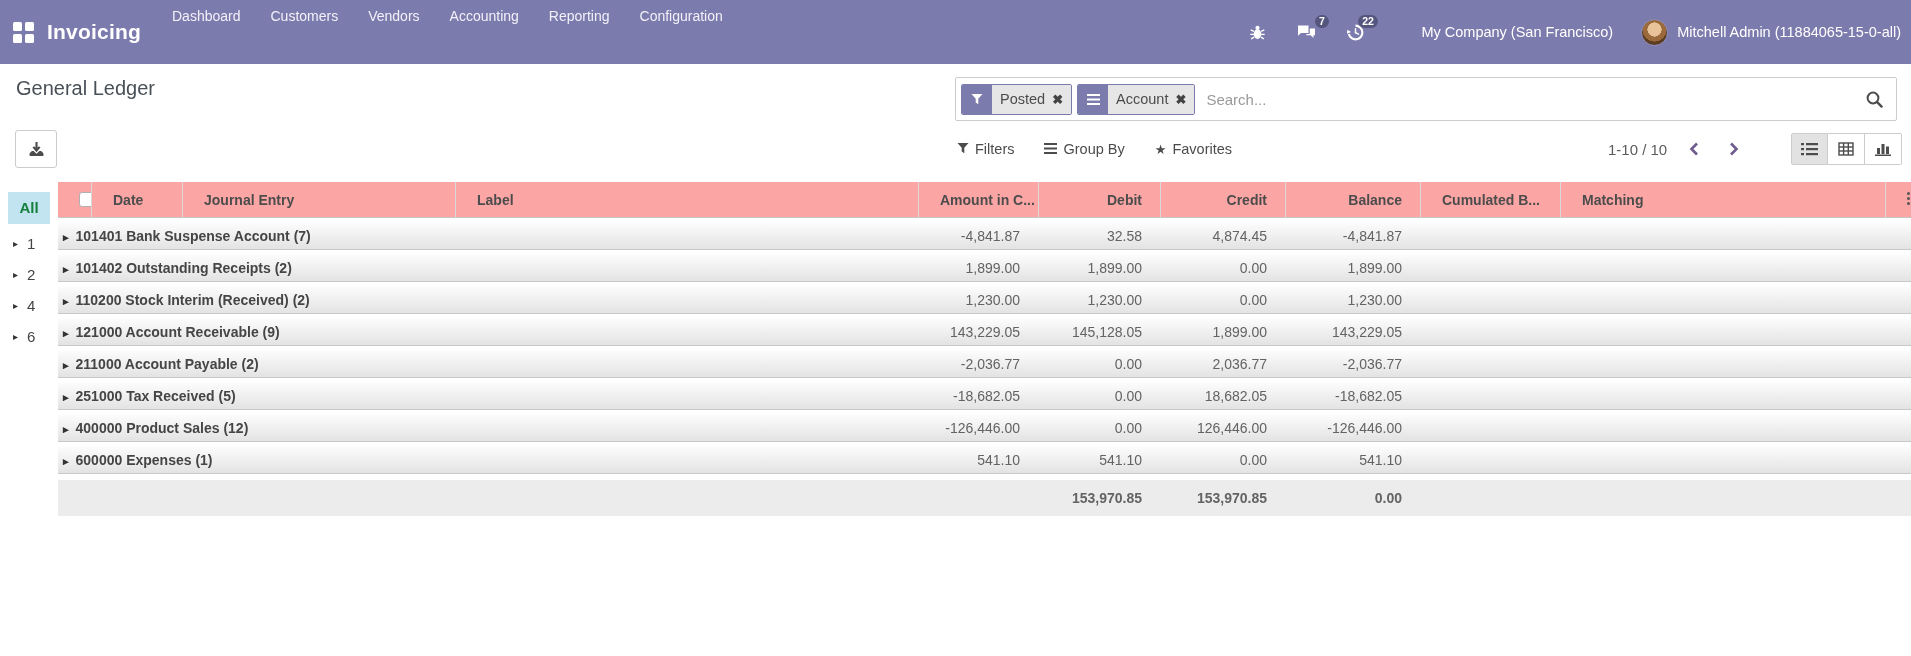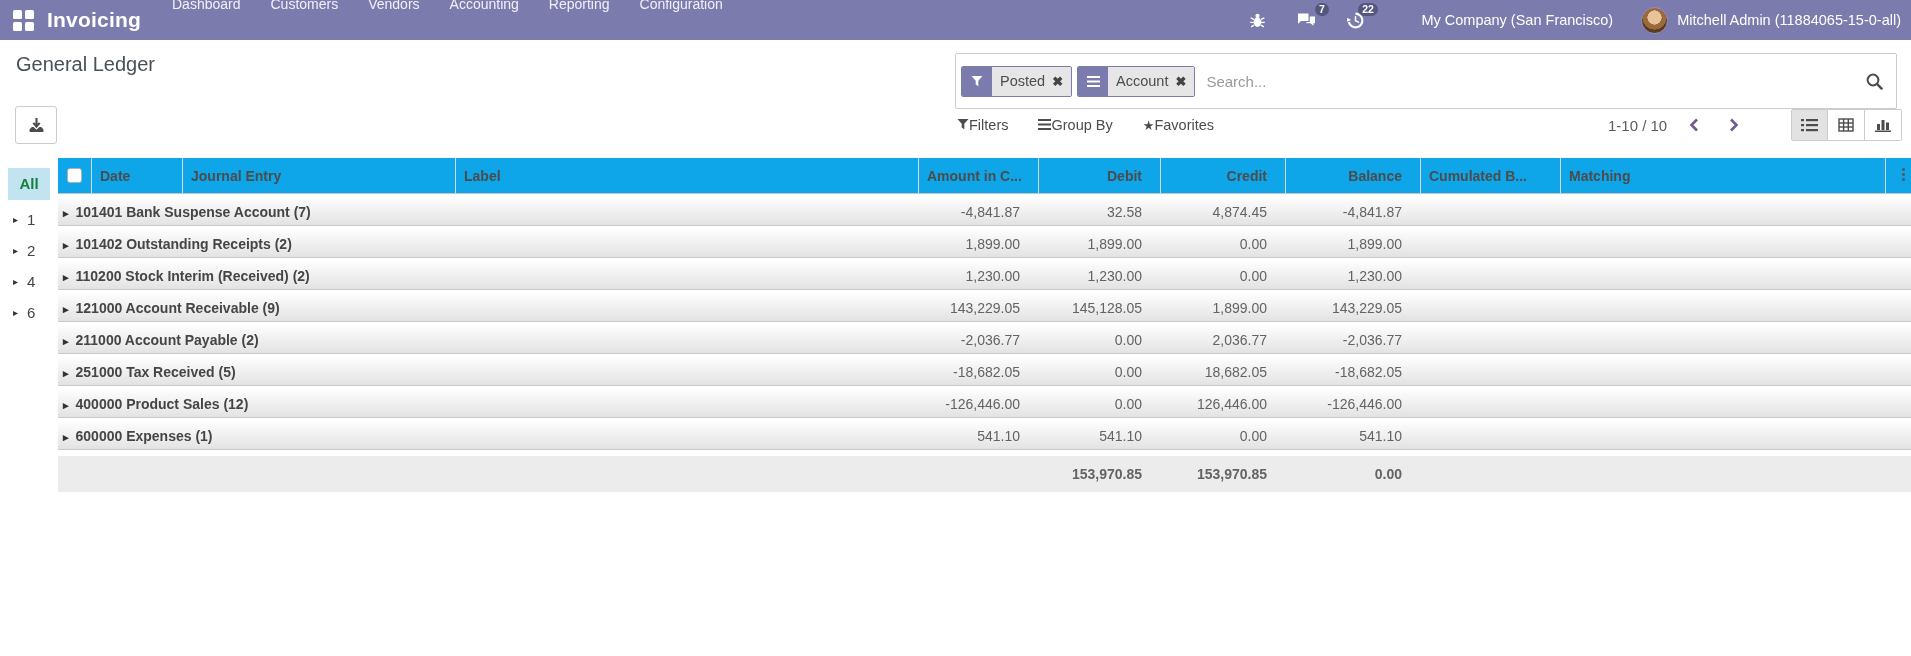--- a/index.html
+++ b/index.html
@@ -1,71 +1,71 @@
 <!DOCTYPE html>
 <html><head>
 <meta charset="utf-8">
 <style>
   * { box-sizing: border-box; margin: 0; padding: 0; }
   html, body { width: 1911px; height: 656px; overflow: hidden; }
   body { font-family: "Liberation Sans", sans-serif; background: #fff; color: #4c4c4c; }
 
   
-  .navbar { height: 40px; background: #7c7bad; display: flex; align-items: center; padding-left: 13px; color: #fff; }
+  .navbar { height: 64px; background: #7c7bad; display: flex; align-items: center; padding-left: 13px; color: #fff; }
   .apps-icon { width: 21px; height: 21px; display: grid; grid-template-columns: 9px 9px; grid-template-rows: 9px 9px; gap: 3px; cursor: pointer; }
   .apps-icon span { background: #fff; border-radius: 1.5px; }
   .brand { font-size: 21px; font-weight: bold; margin-left: 13px; letter-spacing: .2px; }
   .nav-menu { display: flex; margin-left: 16px; height: 48px; align-items: flex-start; }
   .nav-menu .menu-item { display: flex; align-items: center; padding: 0 15px; font-size: 14px; color: #f2f1f9; cursor: pointer; }
   .nav-right { margin-left: auto; display: flex; align-items: center; padding-right: 10px; }
   .tray-icon { position: relative; margin-left: 30px; cursor: pointer; display: flex; align-items: center; }
   .tray-icon svg { display: block; }
   .badge { position: absolute; top: -8px; right: -13px; background: #55567e; color: #fff; font-size: 10.5px; line-height: 13px; padding: 0 4.5px; border-radius: 8px; font-weight: bold; }
   .company { margin-left: 56px; font-size: 14.5px; cursor: pointer; }
   .user { display: flex; align-items: center; margin-left: 28px; cursor: pointer; }
   .avatar { width: 27px; height: 27px; border-radius: 50%; background: radial-gradient(circle at 50% 38%, #e8c39a 0 35%, #9a6a3c 36% 60%, #5d3d22 61%); border: 1px solid #8f8ebc; }
   .user-name { margin-left: 9px; font-size: 14.5px; }
 
   
   .control-panel { position: relative; height: 118px; background: #fff; }
   .breadcrumb { position: absolute; left: 16px; top: 13px; font-size: 20px; color: #495057; }
-  .search-box { position: absolute; left: 955px; right: 14px; top: 13px; height: 56px; border: 1px solid #ccc; border-radius: 2px; display: flex; align-items: center; padding: 4px 8px 4px 5px; background: #fff; }
+  .search-box { position: absolute; left: 955px; right: 14px; top: 13px; height: 44px; border: 1px solid #ccc; border-radius: 2px; display: flex; align-items: center; padding: 4px 8px 4px 5px; background: #fff; }
   .facet { display: flex; align-items: stretch; border: 1px solid #7c7bad; border-radius: 2px; margin-right: 5px; height: 31px; overflow: hidden; }
   .facet-icon { width: 30px; background: #7c7bad; display: flex; align-items: center; justify-content: center; }
   .facet-body { background: #e6e6e6; display: flex; align-items: center; padding: 0 8px; font-size: 14.5px; color: #4c4c4c; }
   .facet-remove { margin-left: 7px; font-size: 13px; font-weight: bold; color: #444; cursor: pointer; }
   .search-input { flex: 1; border: none; outline: none; font-size: 15px; color: #555; padding: 0 6px; font-family: "Liberation Sans", sans-serif; }
   .search-input::placeholder { color: #9a9a9a; }
   .search-glass { cursor: pointer; display: flex; align-items: center; padding: 0 4px; }
 
   .btn-download { position: absolute; left: 15px; top: 66px; width: 42px; height: 38px; border: 1px solid #ccc; border-radius: 3px; background: #fff; display: flex; align-items: center; justify-content: center; cursor: pointer; }
 
   .cp-buttons { position: absolute; left: 957px; top: 66px; height: 38px; display: flex; align-items: center; gap: 30px; }
-  .cp-btn { display: flex; align-items: center; font-size: 14.5px; color: #4c4c4c; cursor: pointer; }
+  .cp-btn { display: flex; align-items: center; gap: 6px; font-size: 14.5px; color: #4c4c4c; cursor: pointer; }
   .cp-btn .glyph { font-size: 13px; color: #4c4c4c; }
 
   .pager { position: absolute; left: 1608px; top: 66px; height: 38px; display: flex; align-items: center; gap: 14px; }
   .pager-text { font-size: 15px; color: #5c5c5c; }
   .pager-arrow { cursor: pointer; display: flex; align-items: center; padding: 0 8px; }
 
   .switcher { position: absolute; right: 9px; top: 66px; height: 38px; display: flex; align-items: center; }
   .switch-btn { width: 37px; height: 32px; border: 1px solid #ccc; border-left-width: 0; background: #fff; display: flex; align-items: center; justify-content: center; cursor: pointer; }
   .switch-btn:first-child { border-left-width: 1px; border-radius: 2px 0 0 2px; }
   .switch-btn:last-child { border-radius: 0 2px 2px 0; }
   .switch-btn.active { background: #e2e2e2; }
 
   
   .content { display: flex; align-items: flex-start; }
   .side-panel { width: 58px; flex: 0 0 58px; }
   .side-all { margin: 10px 8px 4px 8px; height: 32px; background: #c2e3f0; text-align: center; line-height: 32px; font-weight: bold; font-size: 15px; color: #15803d; cursor: pointer; }
   .side-item { display: flex; align-items: center; padding: 7px 0 7px 13px; font-size: 15px; color: #444; cursor: pointer; }
   .side-item .caret { font-size: 10px; color: #333; margin-right: 9px; }
 
   table.ledger { width: 1853px; table-layout: fixed; border-collapse: separate; border-spacing: 0; }
-  thead th { height: 36px; background: #0ea5e9; border-bottom: 1px solid #c6c6c6; border-left: 1px solid #d8d8d8; font-size: 14px; font-weight: bold; color: #4c4c4c; text-align: left; padding: 0 8px; white-space: nowrap; overflow: hidden; }
+  thead th { height: 36px; background: #fca5a5; border-bottom: 1px solid #c6c6c6; border-left: 1px solid #d8d8d8; font-size: 14px; font-weight: bold; color: #4c4c4c; text-align: left; padding: 0 21px; white-space: nowrap; overflow: hidden; }
   thead th:first-child { border-left: none; }
   thead th.num { text-align: right; padding-right: 18px; }
   thead th.gear-col { text-align: right; padding-right: 6px; }
   .checkbox { width: 15px; height: 15px; border: 1px solid #b0b0b0; border-radius: 3px; background: #fff; margin: 0 auto; cursor: pointer; }
 
   tr.group-row td { height: 32px; border-top: 5px solid #fff; border-bottom: 1px solid #c9c9c9; background: linear-gradient(#fcfcfc, #e3e3e3); font-size: 14px; white-space: nowrap; overflow: hidden; cursor: pointer; }
   td.gname-cell { padding-left: 5px; font-weight: bold; color: #454545; }
   td.gname-cell .caret { font-size: 11px; color: #333; margin-right: 7px; }
   td.num { text-align: right; padding-right: 18px; color: #636363; }
 

